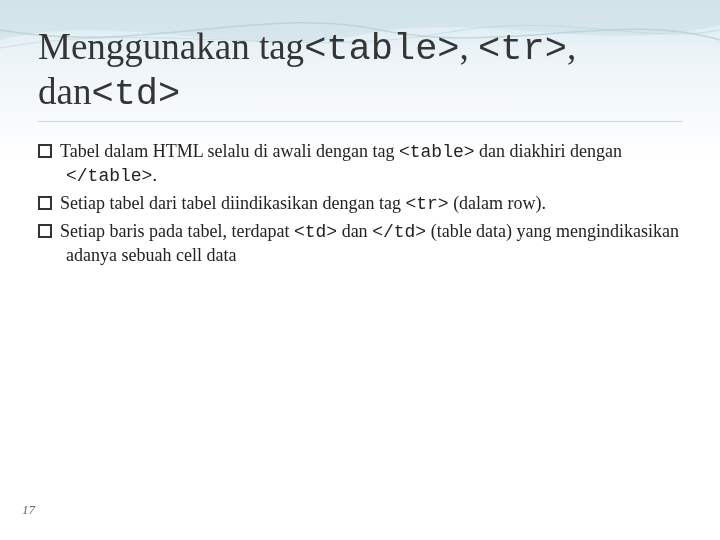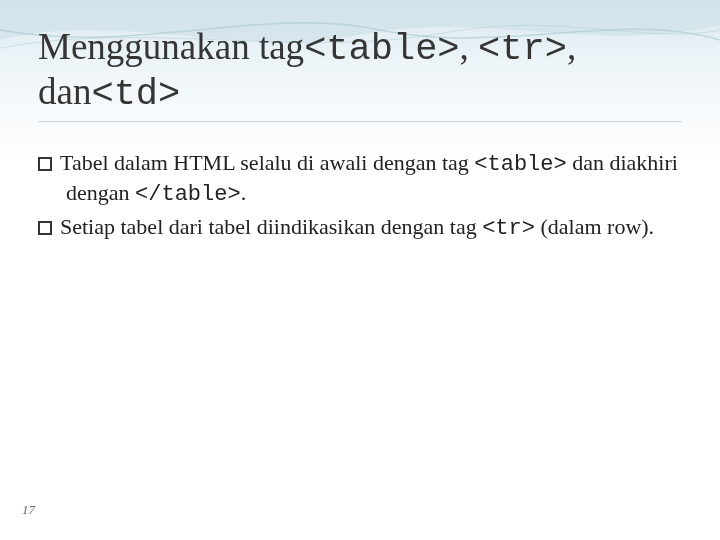--- a/index.html
+++ b/index.html
@@ -19,29 +19,29 @@
   .slide {
     padding: 26px 38px 20px 38px;
     position: relative;
     height: 100%;
   }
   .title {
     font-size: 37px;
     line-height: 1.15;
     color: #353535;
     font-weight: 400;
-    margin-bottom: 27px;
+    margin-bottom: 18px;
     border-bottom: 1px solid #c8d8dc;
     padding-bottom: 6px;
   }
   .mono {
     font-family: 'Courier New', Courier, monospace;
   }
   .body {
-    font-size: 22px;
+    font-size: 18px;
     line-height: 1.28;
     color: #222;
   }
   .item {
     margin-bottom: 4px;
     padding-left: 28px;
     text-indent: -28px;
   }
   .bullet {
     display: inline-block;
@@ -79,18 +79,21 @@
   <div class="body">
 
     <div class="item">
       <span class="bullet"></span><span>Tabel dalam HTML selalu di awali dengan tag </span><span class="mono">&lt;table&gt;</span><span> dan diakhiri dengan </span><span class="mono">&lt;/table&gt;</span><span>.</span>
     </div>
 
     <div class="item">
       <span class="bullet"></span><span>Setiap tabel dari tabel diindikasikan dengan tag </span><span class="mono">&lt;tr&gt;</span><span> (dalam row).</span>
     </div>
 
+    <div class="item">
+      <span class="bullet"></span><span>Setiap baris pada tabel, terdapat  </span><span class="mono">&lt;td&gt;</span><span> dan </span><span class="mono">&lt;/td&gt;</span><span> (table data) yang mengindikasikan adanya sebuah cell data</span>
+    </div>
 
   </div>
 
   <div class="pagenum">17</div>
 
 </div>
 
 </body></html>

